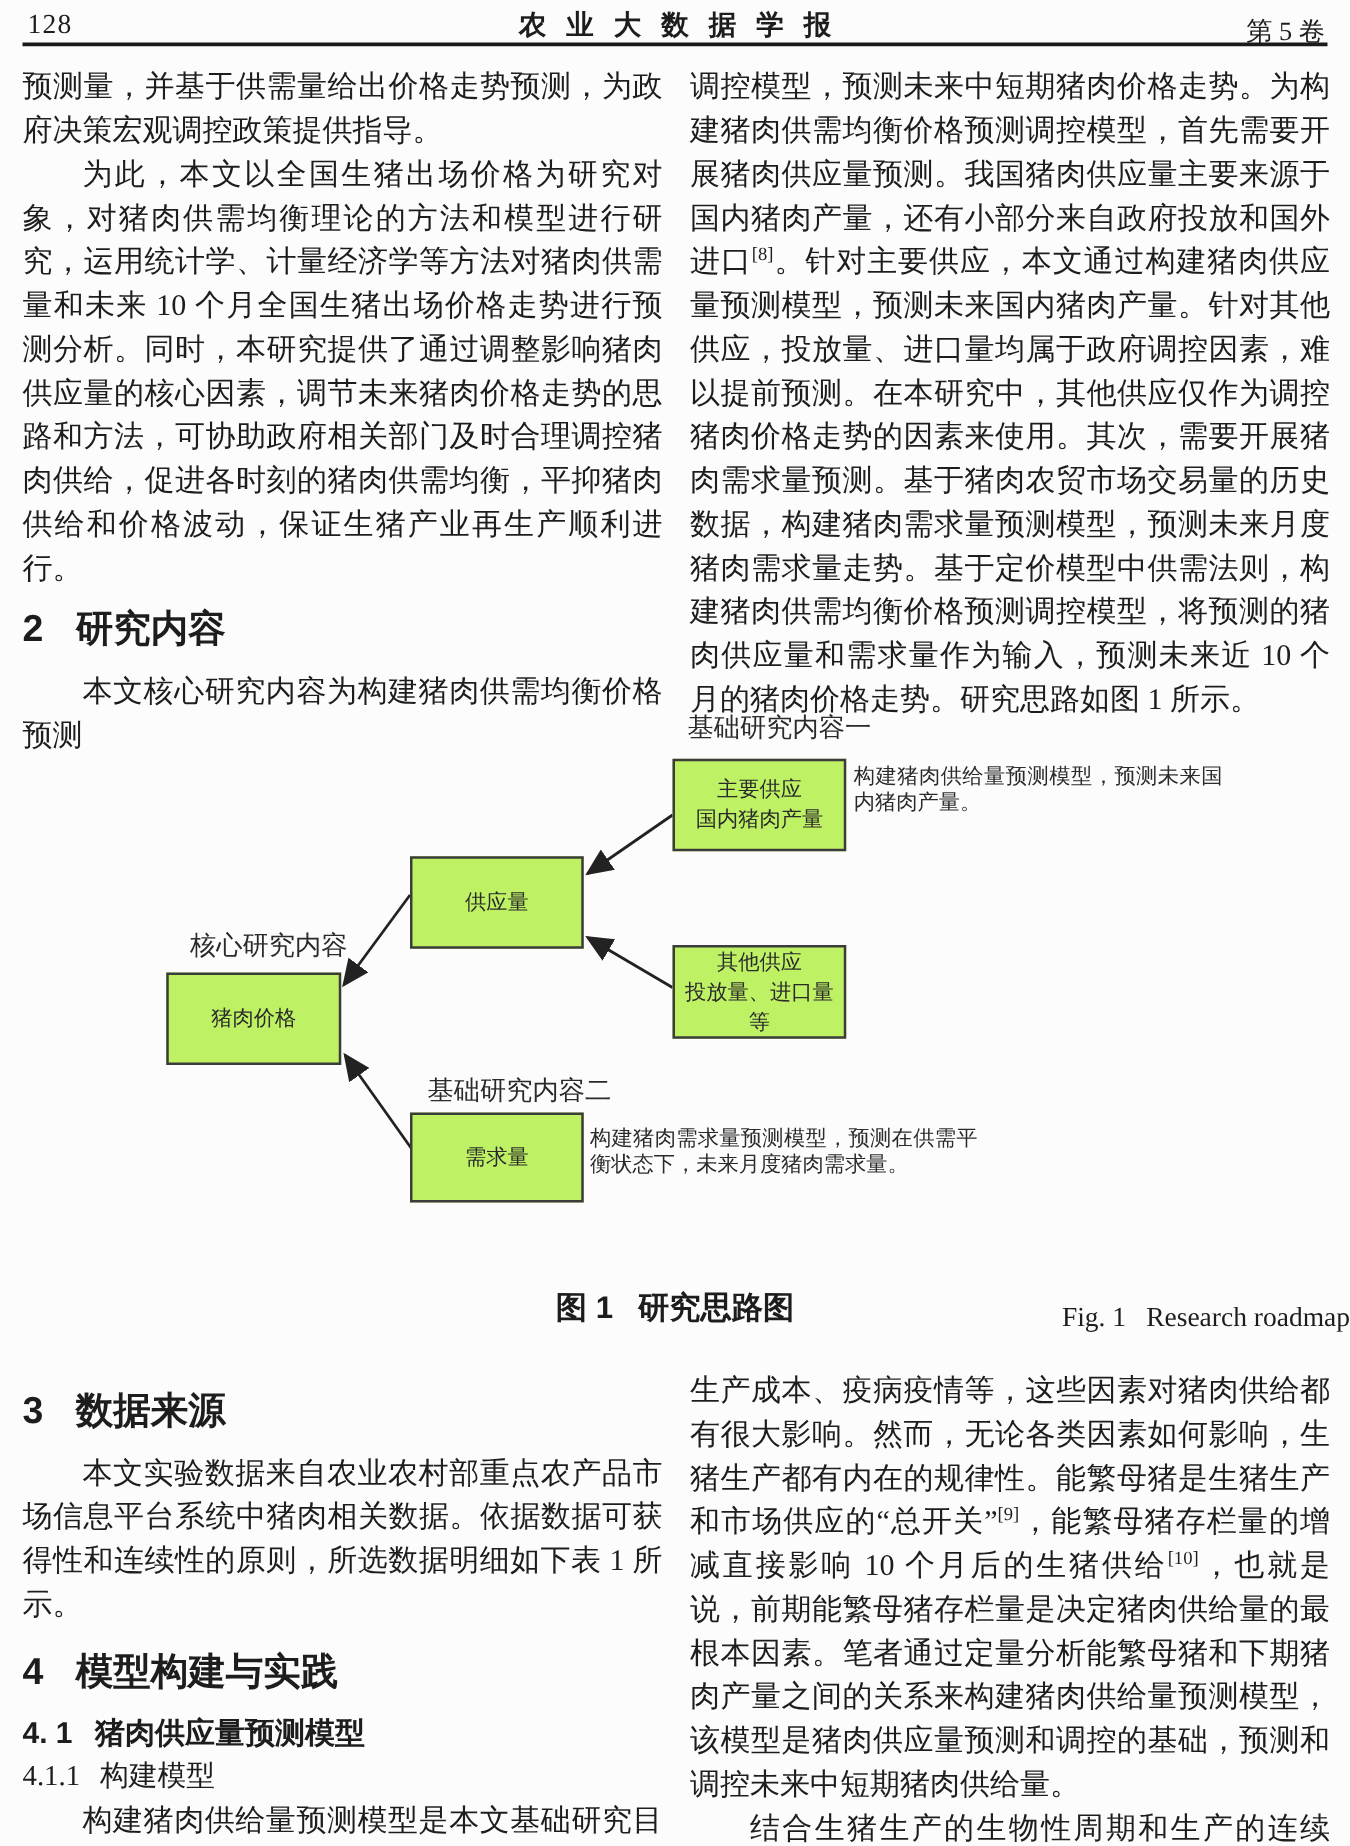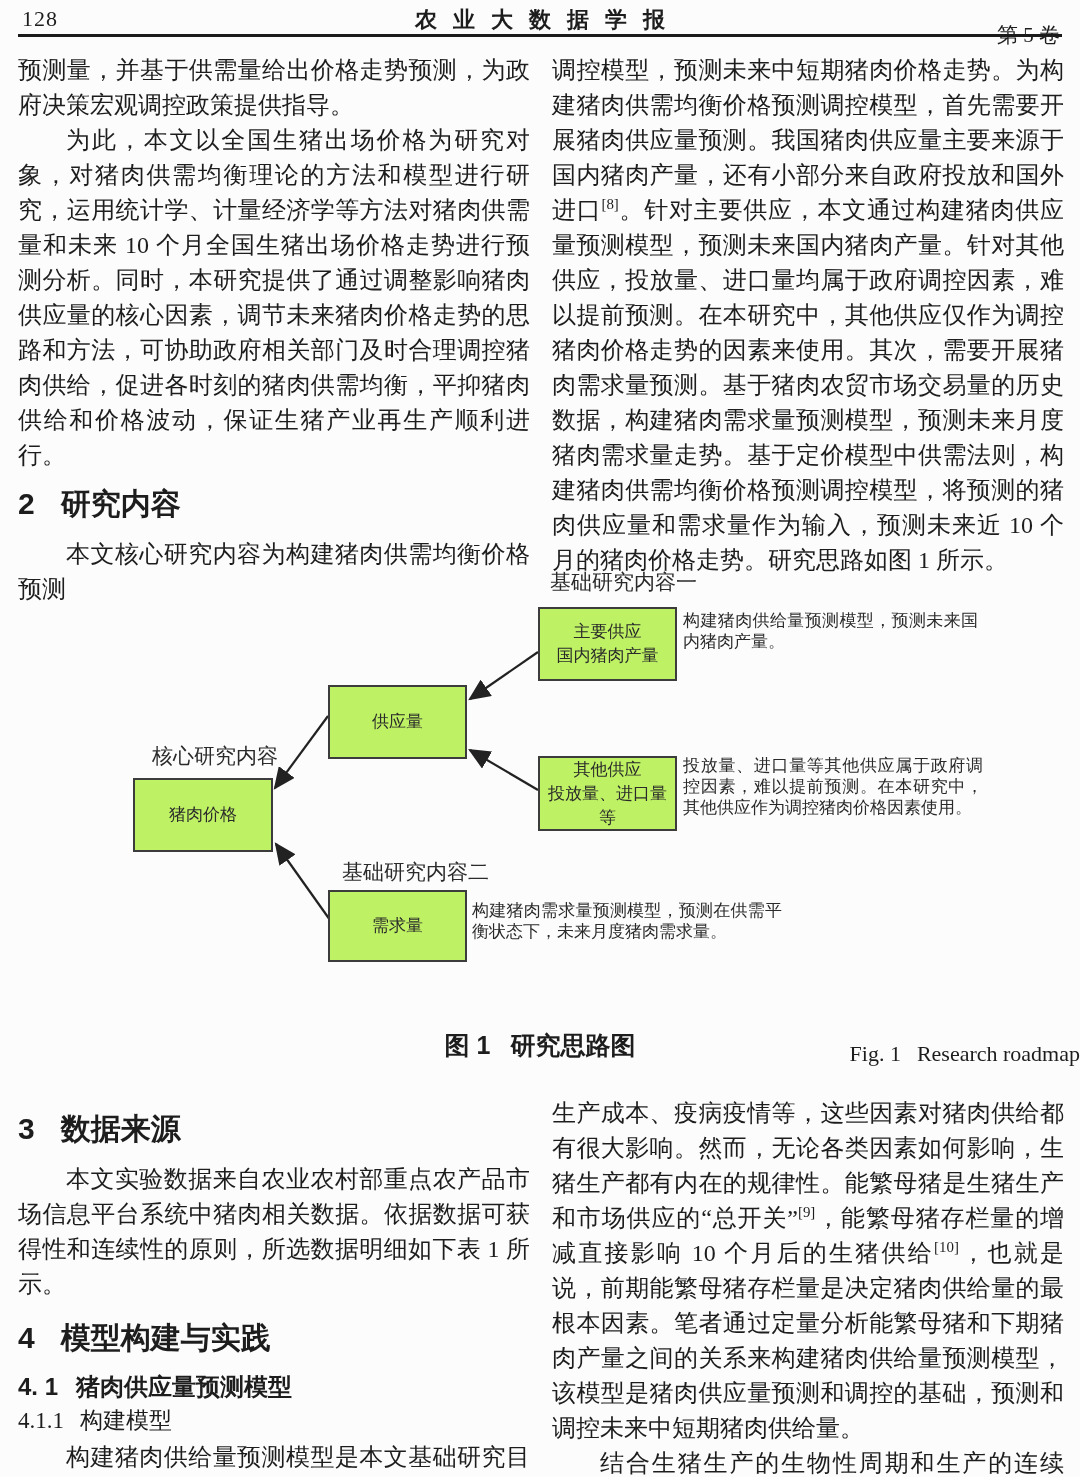--- a/index.html
+++ b/index.html
@@ -20,21 +20,21 @@
   .page-num{
     position:absolute;left:4px;top:2px;
     font-size:22px;letter-spacing:1px;
   }
   .journal-title{
     position:absolute;left:0;right:0;top:1px;text-align:center;
     font-family:"Liberation Sans","DejaVu Sans",sans-serif;
     font-size:22px;font-weight:600;letter-spacing:16px;text-indent:16px;
   }
   .volume{
-    position:absolute;right:2px;top:17px;font-size:21px;
+    position:absolute;right:2px;top:7px;font-size:21px;
   }
   
   .col{position:absolute;width:512px;}
   .col-tl{left:18px;top:53px;}
   .col-tr{left:552px;top:53px;}
   .col-bl{left:18px;top:1098px;}
   .col-br{left:552px;top:1096px;}
   .body-text{
     margin:0;font-size:24px;line-height:35px;
     text-align:justify;text-justify:inter-character;
@@ -140,21 +140,20 @@
     <div class="diag-label" style="left:152px;top:182px;">核心研究内容</div>
 
     <div class="diag-box" style="left:133px;top:218px;width:136px;height:70px;">
       <span class="box-text">猪肉价格</span>
     </div>
 
     <div class="diag-box" style="left:538px;top:196px;width:135px;height:71px;">
       <span class="box-text">其他供应
 投放量、进口量等</span>
     </div>
-    <div class="diag-note" style="left:683px;top:195px;width:300px;">投放量、进口量等其他供应属于政府调控因素，难以提前预测。在本研究中，其他供应作为调控猪肉价格因素使用。</div>
 
     <div class="diag-label" style="left:342px;top:298px;">基础研究内容二</div>
 
     <div class="diag-box" style="left:328px;top:330px;width:135px;height:68px;">
       <span class="box-text">需求量</span>
     </div>
     <div class="diag-note" style="left:472px;top:340px;width:310px;">构建猪肉需求量预测模型，预测在供需平衡状态下，未来月度猪肉需求量。</div>
   </div>
 
   <div class="fig-caption-zh">

